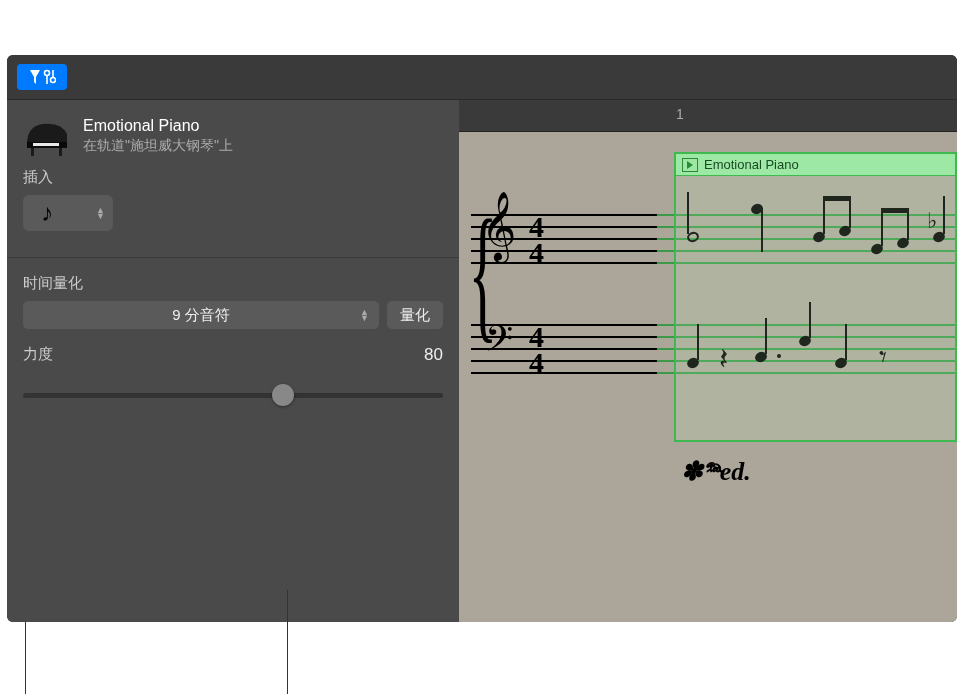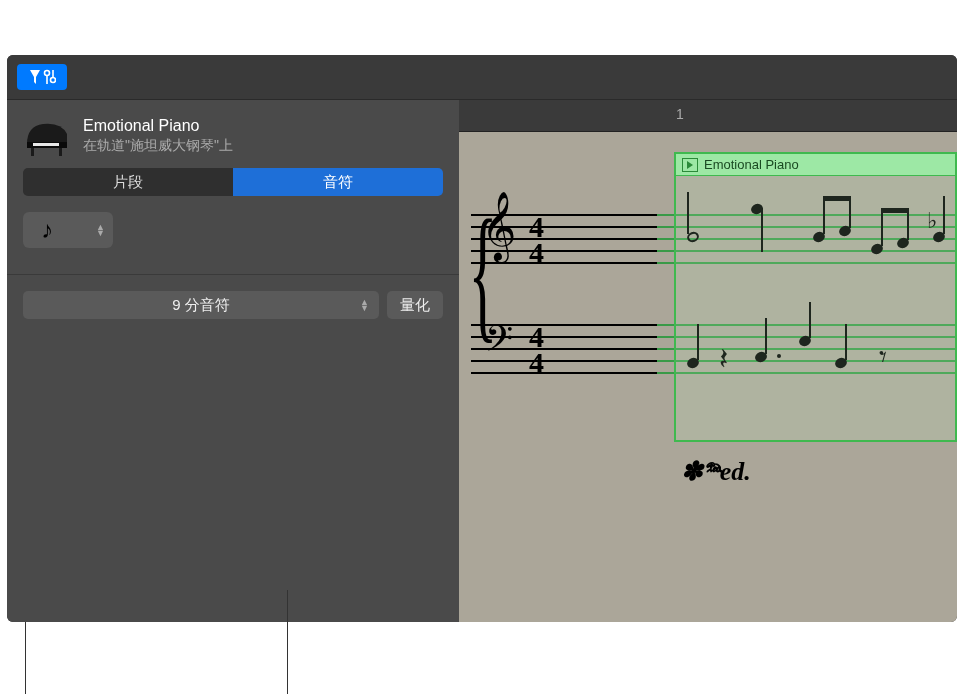--- a/index.html
+++ b/index.html
@@ -398,50 +398,58 @@
             <rect x="36" y="32" width="3" height="8" fill="#1a1a1a"></rect>
             <rect x="10" y="27" width="26" height="3" fill="#e8e8e8"></rect>
           </svg>
         </div>
         <div class="region-info">
           <div class="region-name">Emotional Piano</div>
           <div class="track-info">在轨道"施坦威大钢琴"上</div>
         </div>
       </div>
 
-      <div class="tabs">
-        <div class="tab tab-inactive">片段</div>
-        <div class="tab tab-active">音符</div>
-      </div>
 
       <div class="insert-row">
+        <div class="section-label">插入</div>
         <div class="insert-dropdown">
           <span class="note-glyph">♪</span>
           <div class="updown-arrows">
             <span>▲</span>
               <span>▼</span>
           </div>
         </div>
       </div>
 
       <div class="divider"></div>
 
       <div>
+        <div class="section-label">时间量化</div>
         <div class="quantize-row">
           <div class="quantize-select">
             <span>9 分音符</span>
             <div class="updown-arrows">
               <span>▲</span>
                 <span>▼</span>
             </div>
           </div>
           <div class="quantize-btn">量化</div>
         </div>
       </div>
 
+      <div>
+        <div class="velocity-row">
+          <div class="section-label">力度</div>
+          <div class="velocity-value">80</div>
+        </div>
+        <div class="slider-container">
+          <div class="slider-track"></div>
+          <div class="slider-thumb"></div>
+        </div>
+      </div>
     </div>
 
     <div class="score-area">
       <div class="ruler">
         <div class="ruler-mark">1</div>
       </div>
       <div class="score-canvas">
 
         <div class="brace">{</div>
 

